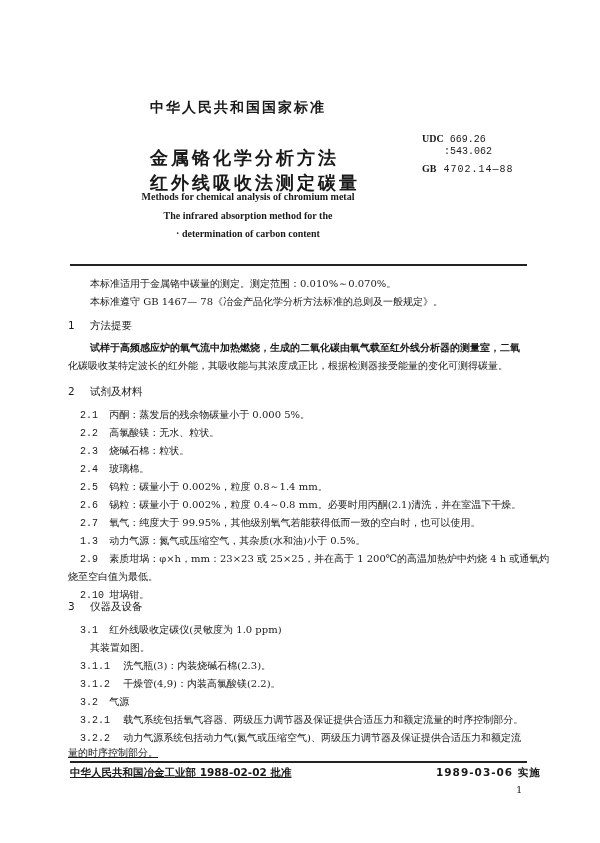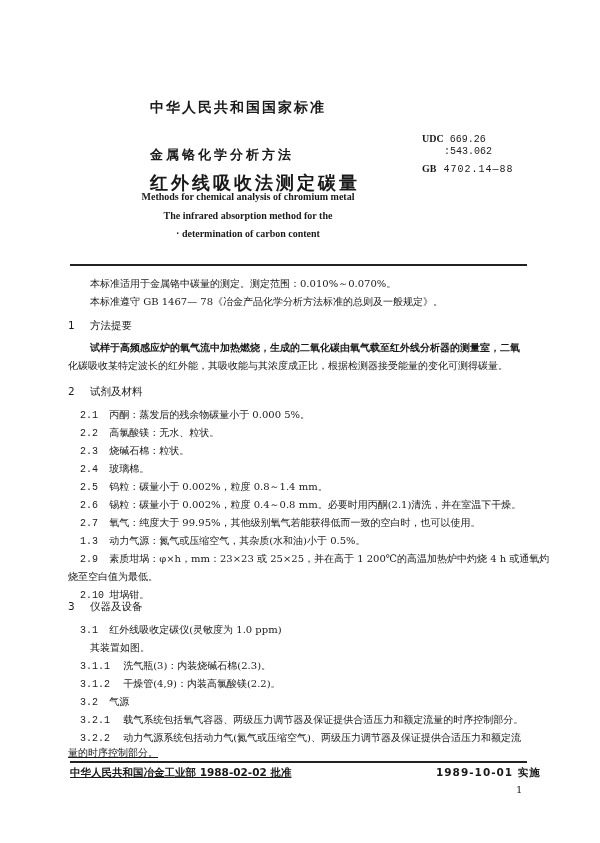--- a/index.html
+++ b/index.html
@@ -2,21 +2,21 @@
 <html><head>
 <meta charset="utf-8">
 <style>
   html, body { margin: 0; padding: 0; }
   body {
     width: 600px; height: 843px; background: #ffffff; position: relative; overflow: hidden;
     font-family: "DejaVu Serif", "Liberation Serif", serif; color: #1a1a1a;
   }
   .abs { position: absolute; white-space: nowrap; }
   .nat-std { left: 150px; top: 99px; font-family: "DejaVu Sans", sans-serif; font-weight: bold; font-size: 14px; letter-spacing: 2px; }
-  .title1 { left: 150px; top: 146px; font-family: "DejaVu Sans", sans-serif; font-size: 13px; letter-spacing: 3px; font-weight: bold; text-align: center; }
+  .title1 { left: 150px; top: 146px; font-family: "DejaVu Sans", sans-serif; font-size: 18px; letter-spacing: 3px; font-weight: bold; text-align: center; }
   .title2 { left: 150px; top: 171px; font-family: "DejaVu Sans", sans-serif; font-size: 18px; letter-spacing: 3px; font-weight: bold; }
   .en { font-family: "Liberation Serif", serif; font-weight: bold; font-size: 10px; text-align: center; width: 280px; left: 108px; }
   .en1 { top: 191px; }
   .en2 { top: 210px; }
   .en3 { top: 228px; }
   .udc { left: 422px; top: 133px; font-family: "Liberation Mono", monospace; font-size: 10px; line-height: 12px; }
   .udc .lbl { font-family: "Liberation Serif", serif; font-weight: bold; }
   .gb { left: 422px; top: 163px; font-family: "Liberation Mono", monospace; font-size: 10px; letter-spacing: 1px; }
   .gb .lbl { font-family: "Liberation Serif", serif; font-weight: bold; letter-spacing: 0; }
   .rule { position: absolute; left: 70px; width: 457px; height: 1.5px; background: #222; }
@@ -87,14 +87,14 @@
 <div class="abs p item" style="left:80px; top:660px;"><span class="num wide">3.1.1</span> <span>洗气瓶(3)：内装烧碱石棉(2.3)。</span></div>
 <div class="abs p item" style="left:80px; top:678px;"><span class="num wide">3.1.2</span> <span>干燥管(4,9)：内装高氯酸镁(2.2)。</span></div>
 <div class="abs p item" style="left:80px; top:696px;"><span class="num">3.2</span> <span>气源</span></div>
 <div class="abs p item" style="left:80px; top:714px;"><span class="num wide">3.2.1</span> <span>载气系统包括氧气容器、两级压力调节器及保证提供合适压力和额定流量的时序控制部分。</span></div>
 <div class="abs p item" style="left:80px; top:732px;"><span class="num wide">3.2.2</span> <span>动力气源系统包括动力气(氮气或压缩空气)、两级压力调节器及保证提供合适压力和额定流</span></div>
 <div class="abs p" style="left:68px; top:747px;text-decoration:underline;">量的时序控制部分。</div>
 
 <div class="rule rule-bottom" style="top:761px;"></div>
 
 <div class="abs footer-left" style="top:766px;text-decoration:underline;">中华人民共和国冶金工业部 1988-02-02 批准</div>
-<div class="abs footer-right" style="top:766px;">1989-10-01 实施</div>
+<div class="abs footer-right" style="top:766px;">1989-03-06 实施</div>
 <div class="abs page-num">1</div>
 
 </body></html>

